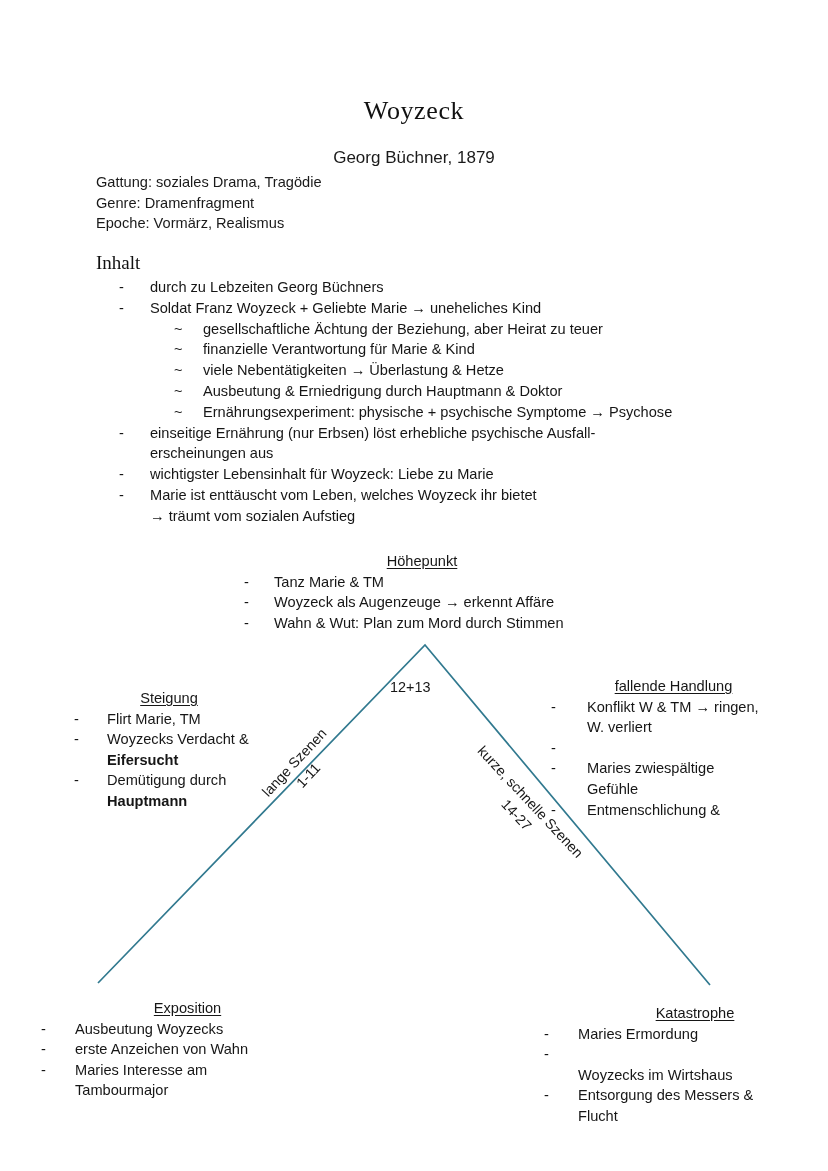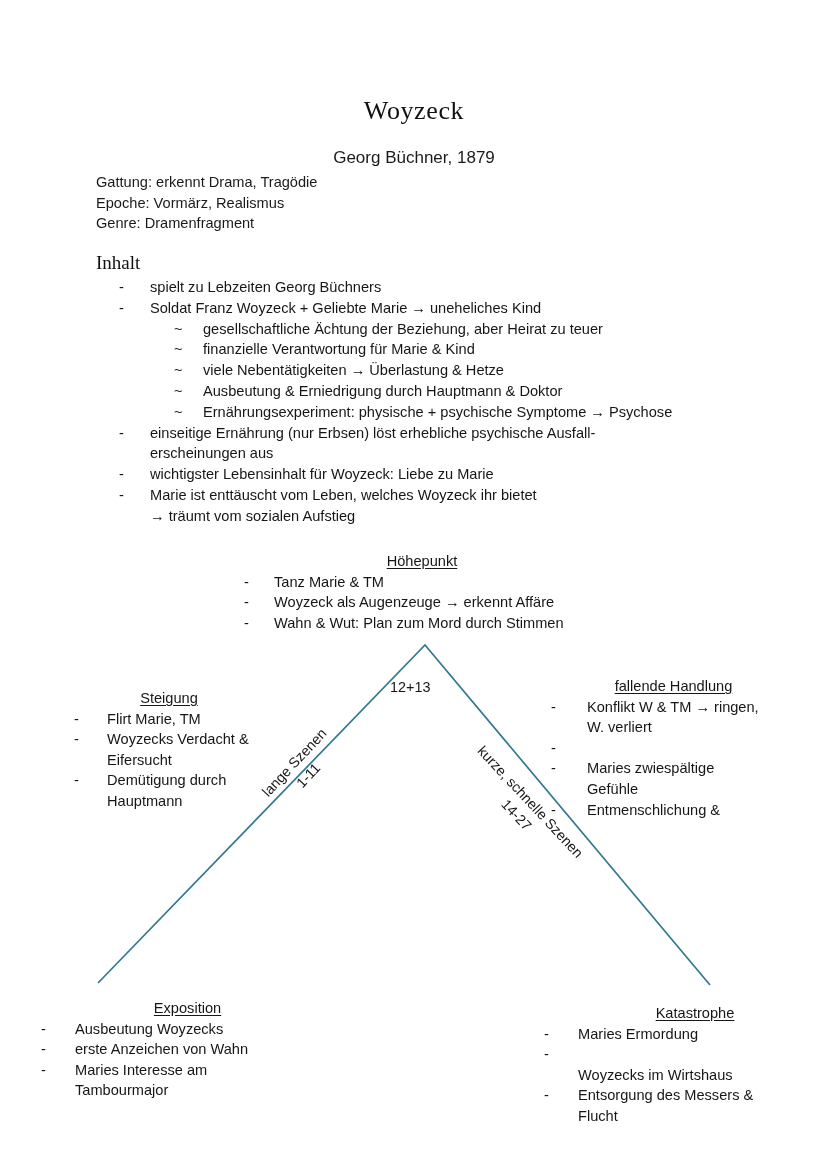--- a/index.html
+++ b/index.html
@@ -117,21 +117,21 @@
 
   
   #block-steigung {
     top: 688px;
     left: 66px;
     width: 212px;
   }
   #block-steigung .hd { padding-right: 6px; }
   #block-steigung .li { padding-left: 8px; }
   #block-steigung .li .marker { width: 33px; }
-  #block-steigung .cont { padding-left: 41px; }
+  #block-steigung .cont { padding-left: 41px; font-weight: bold; }
 
   
   #block-fallende {
     top: 676px;
     left: 551px;
     width: 245px;
   }
   #block-fallende .li { padding-left: 0px; }
   #block-fallende .li .marker { width: 36px; }
   #block-fallende .cont { padding-left: 36px; }
@@ -187,30 +187,30 @@
 </style>
 </head>
 <body>
 
 <div id="title-block">
   <div id="doc-title">Woyzeck</div>
   <div id="doc-subtitle">Georg Büchner, 1879</div>
 </div>
 
 <div id="meta-block">
-  <div>Gattung: erkennt Drama, Tragödie</div>
+  <div>Gattung: soziales Drama, Tragödie</div>
+  <div>Genre: Dramenfragment</div>
   <div>Epoche: Vormärz, Realismus</div>
-  <div>Genre: Dramenfragment</div>
 </div>
 
 <div id="inhalt-heading">Inhalt</div>
 <div id="inhalt-list">
     <div class="li lvl1">
       <span class="marker">-</span>
-      <span class="txt">spielt zu Lebzeiten Georg Büchners</span>
+      <span class="txt">durch zu Lebzeiten Georg Büchners</span>
     </div>
     <div class="li lvl1">
       <span class="marker">-</span>
       <span class="txt">Soldat Franz Woyzeck + Geliebte Marie → uneheliches Kind</span>
     </div>
     <div class="li lvl2">
       <span class="marker">~</span>
       <span class="txt">gesellschaftliche Ächtung der Beziehung, aber Heirat zu teuer</span>
     </div>
     <div class="li lvl2">

